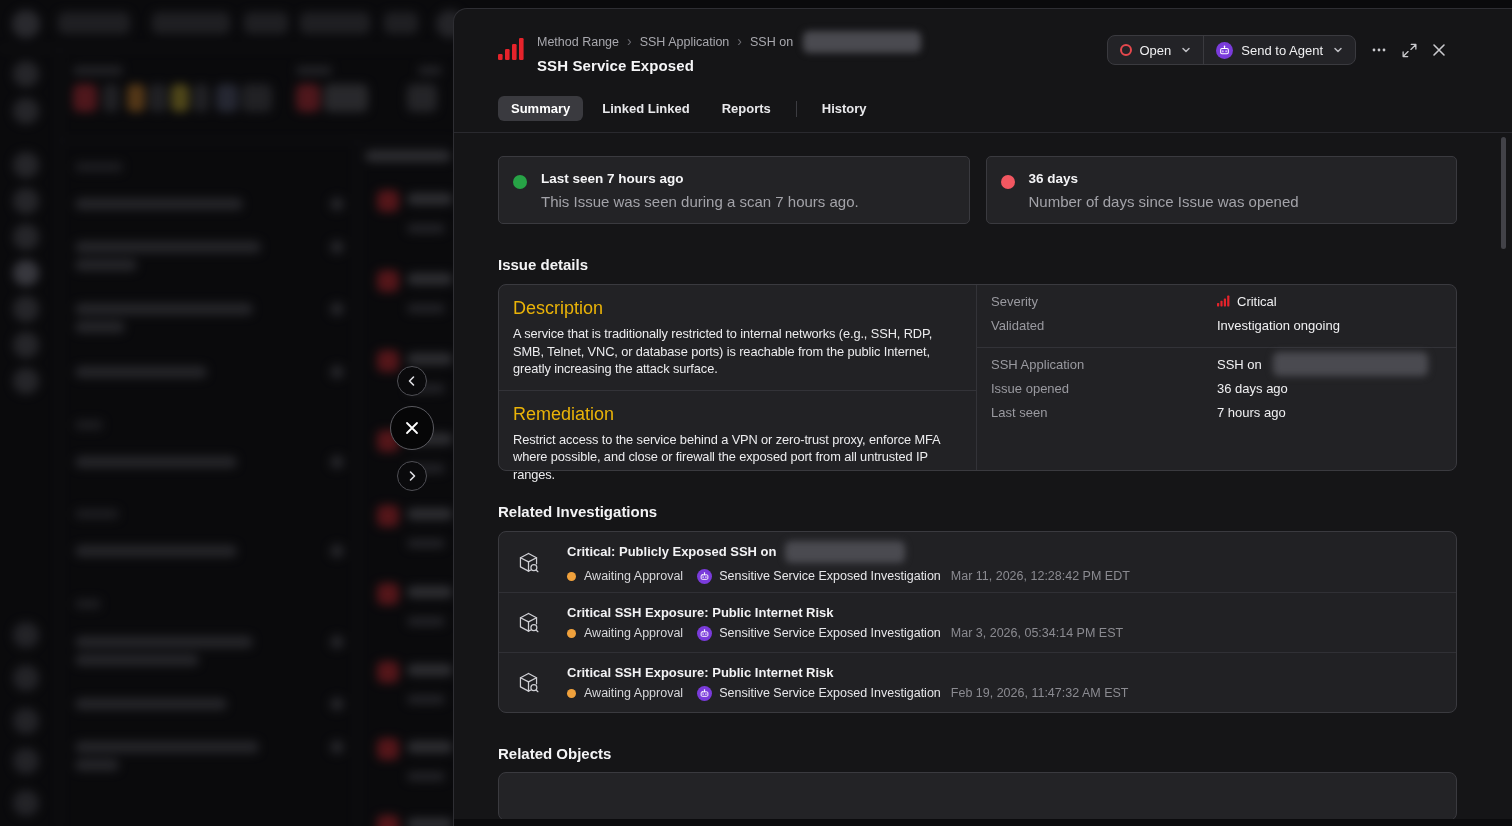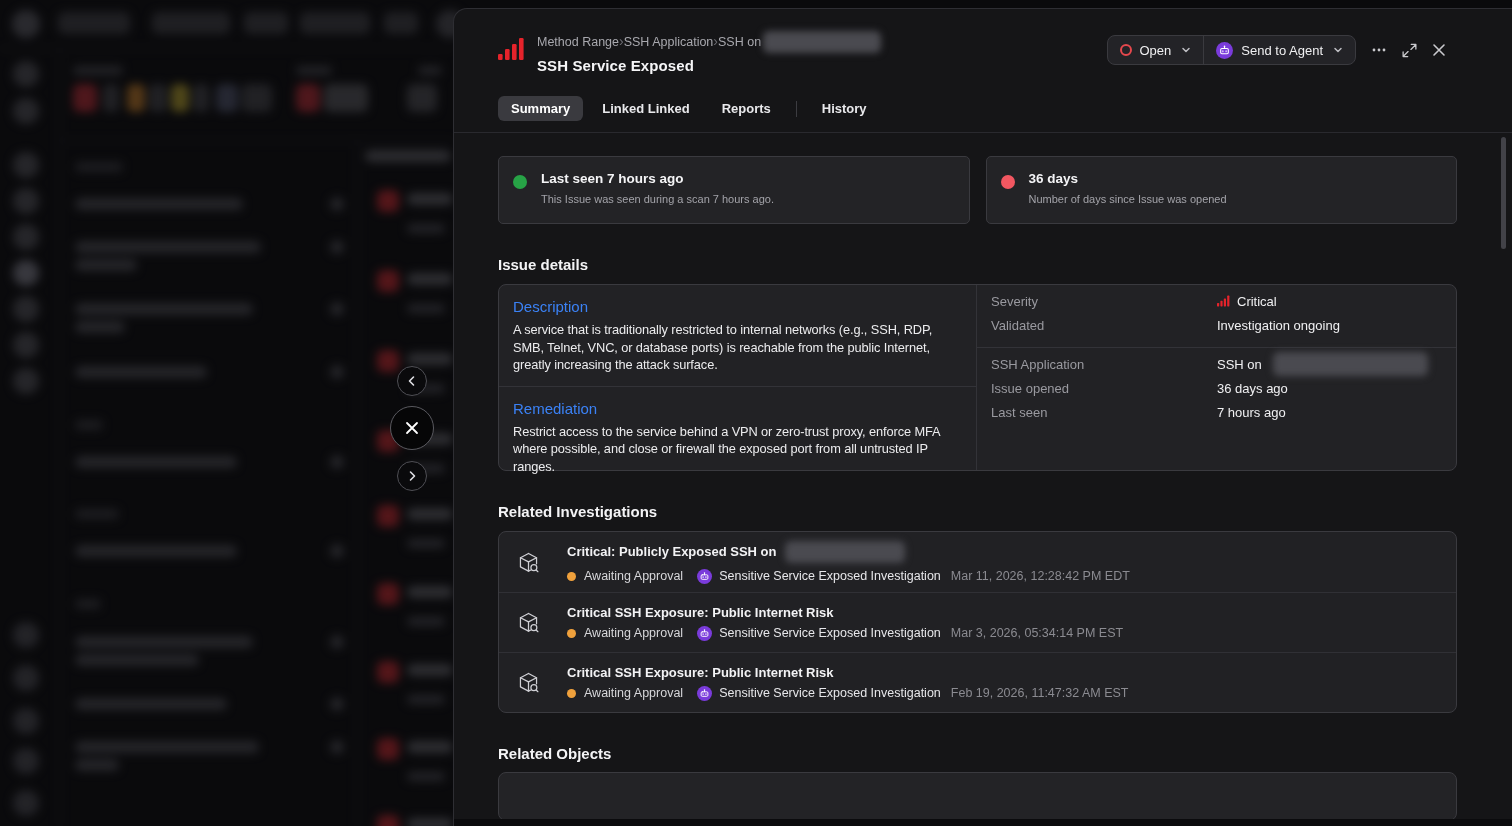--- a/index.html
+++ b/index.html
@@ -23,21 +23,21 @@
 
   
   #modal { position:absolute; left:453px; top:8px; right:0; bottom:0; background:#151517;
            border:1px solid #2e2e33; border-right:none; border-bottom:none;
            border-radius:14px 0 0 0; z-index:20; color:#f2f2f4; }
 
   
   #modal-header { position:relative; height:124px; border-bottom:1px solid #29292e; }
   #logo { position:absolute; left:44px; top:28px; }
   #head-text { position:absolute; left:83px; top:21px; }
-  .crumbs { display:flex; align-items:center; font-size:12.5px; color:#a8a8ae; height:24px; }
+  .crumbs { display:flex; align-items:center; gap:8px; font-size:12.5px; color:#a8a8ae; height:24px; }
   .crumb-sep { color:#6c6c72; font-size:14px; margin-top:-2px; }
   .redact { background:#4a4a50; border-radius:6px; filter:blur(3.5px); }
   .crumb-redact { width:118px; height:22px; margin-left:2px; }
   #issue-title { font-size:15px; font-weight:700; color:#f5f5f7; margin-top:3px; letter-spacing:.1px; }
 
   #actions { position:absolute; right:58px; top:26px; display:flex; align-items:center; height:30px; }
   #btn-group { display:flex; align-items:stretch; background:#232327; border:1px solid #3a3a3f;
                border-radius:8px; height:30px; overflow:hidden; }
   .grp-btn { display:flex; align-items:center; gap:8px; padding:0 12px; font-size:13px; color:#f0f0f2; cursor:pointer; }
   .grp-btn + .grp-btn { border-left:1px solid #3a3a3f; }
@@ -55,31 +55,31 @@
   
   #content { position:absolute; left:0; right:0; top:125px; bottom:0; padding:22px 55px 0 44px; overflow:hidden; }
 
   .cards-row { display:flex; gap:16px; }
   .status-card { flex:1; height:68px; background:#232326; border:1px solid #3a3a3f; border-radius:5px;
                  padding:14px 16px 0 18px; position:relative; }
   .status-dot { position:absolute; left:14px; top:18px; width:14px; height:14px; border-radius:50%; }
   .dot-green { background:#27a346; }
   .dot-red   { background:#f25761; }
   .status-title { margin-left:24px; font-size:13.5px; font-weight:700; color:#f4f4f6; }
-  .status-sub   { margin-left:24px; margin-top:7px; font-size:11px; color:#a3a3a9; }
+  .status-sub   { margin-left:24px; margin-top:7px; font-size:15px; color:#a3a3a9; }
 
   .section-heading { font-size:15px; font-weight:700; color:#f4f4f6; }
   #issue-details-heading { margin-top:32px; }
 
   #details-card { margin-top:11px; height:187px; background:#222225; border:1px solid #3a3a3f;
                   border-radius:8px; display:flex; }
   #details-left { width:478px; border-right:1px solid #333338; display:flex; flex-direction:column; }
   .detail-block { padding:13px 22px 12px 14px; }
   .detail-block + .detail-block { border-top:1px solid #333338; }
-  .detail-label { font-size:15px; color:#3b82f6; margin-bottom:6px; }
+  .detail-label { font-size:18px; color:#eab308; margin-bottom:6px; }
   .detail-text  { font-size:12.8px; color:#ececee; line-height:17.5px; letter-spacing:-.1px; }
   #details-right { flex:1; display:flex; flex-direction:column; }
   .kv-group { padding:4px 16px 10px 14px; }
   .kv-group + .kv-group { border-top:1px solid #333338; }
   .kv-row { display:flex; align-items:center; min-height:24px; font-size:13px; }
   .kv-label { width:226px; color:#9a9aa0; flex:0 0 auto; }
   .kv-value { color:#f0f0f2; display:flex; align-items:center; gap:7px; }
   .kv-redact { width:155px; height:24px; margin-left:4px; }
 
   #related-inv-heading { margin-top:32px; }

